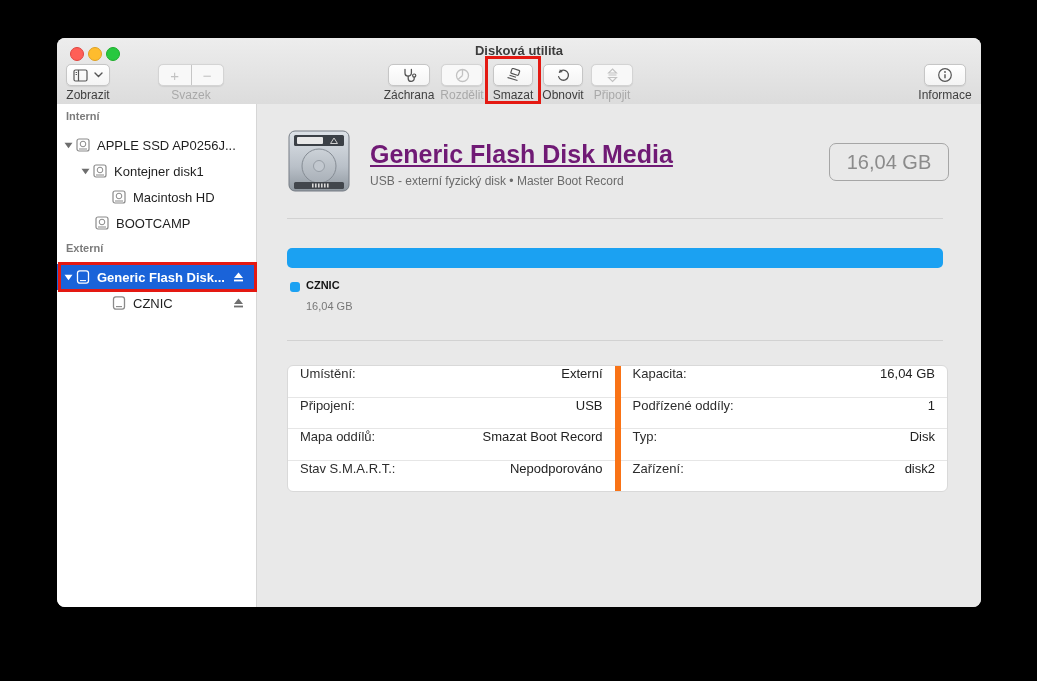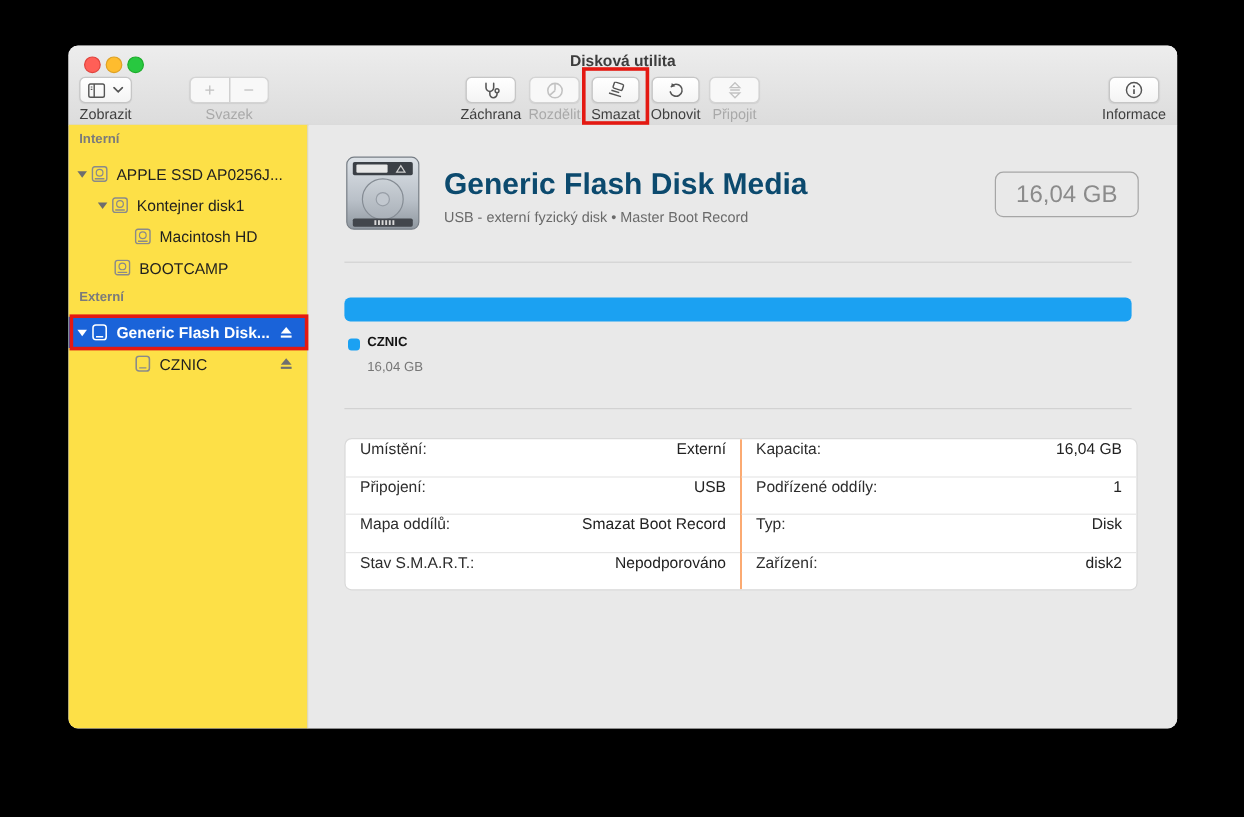--- a/index.html
+++ b/index.html
@@ -43,36 +43,36 @@
   .tlabel.disabled{color:#a9a9a9;}
   .seg-divider{width:1px;height:20px;background:#c6c6c6;}
   .seg-half{width:32px;text-align:center;font-size:15px;color:#c2c2c2;}
 
   
   .hl{position:absolute;border:3px solid #e41912;z-index:9;pointer-events:none;box-sizing:border-box;}
 
   
   .sidebar{
     position:absolute;top:66px;left:0;width:200px;bottom:0;
-    background:#fde047;border-right:1px solid #d6d6d6;box-sizing:border-box;
+    background:#ffffff;border-right:1px solid #d6d6d6;box-sizing:border-box;
   }
   .section-label{position:absolute;left:9px;font-size:11px;font-weight:700;color:#7b7b7b;}
   .srow{
     position:absolute;left:0;right:0;height:26px;
     display:flex;align-items:center;font-size:13px;color:#1f1f1f;box-sizing:border-box;
   }
   .srow.selected{background:#1a63d9;color:#fff;font-weight:700;}
   .srow .tri{width:14px;display:flex;justify-content:center;flex:none;}
   .srow .dicon{width:16px;margin-right:6px;display:flex;justify-content:center;flex:none;}
   .srow .slabel{white-space:nowrap;overflow:hidden;}
   .srow .eject{margin-left:auto;margin-right:12px;display:flex;flex:none;}
 
   
   .content{position:absolute;left:200px;top:66px;right:0;bottom:0;background:#e9e9e9;}
-  .disk-title{position:absolute;left:113px;top:36px;font-size:25px;font-weight:700;color:#0c4a6e;}
+  .disk-title{position:absolute;left:113px;top:36px;font-size:25px;font-weight:700;color:#701a75;text-decoration:underline;}
   .disk-subtitle{position:absolute;left:113px;top:70px;font-size:12px;color:#6a6a6a;}
   .badge{
     position:absolute;left:572px;top:39px;width:120px;height:38px;box-sizing:border-box;
     border:1px solid #a6a6a6;border-radius:7px;color:#8b8b8b;font-size:20px;
     display:flex;align-items:center;justify-content:center;
   }
   .divider{position:absolute;left:30px;width:656px;height:1px;background:#d2d2d2;}
   .cap-bar{
     position:absolute;left:30px;top:144px;width:656px;height:20px;
     border-radius:5px;background:var(--bar-blue,#1ba1f2);
@@ -82,21 +82,21 @@
     background:var(--bar-blue,#1ba1f2);
   }
   .legend-name{position:absolute;left:49px;top:175px;font-size:11px;font-weight:700;color:#141414;}
   .legend-size{position:absolute;left:49px;top:196px;font-size:11px;color:#777;}
 
   .details{
     position:absolute;left:30px;top:261px;width:661px;height:127px;box-sizing:border-box;
     background:#fff;border:1px solid #d9d9d9;border-radius:6px;display:flex;overflow:hidden;
   }
   .dcol{flex:1;display:flex;flex-direction:column;}
-  .dcol + .dcol{border-left:1px solid #f97316;}
+  .dcol + .dcol{border-left:6px solid #f97316;}
   .drow{
     flex:1;display:flex;justify-content:space-between;align-items:flex-start;
     padding:0 12px;font-size:13px;color:#2d2d2d;
   }
   .drow + .drow{border-top:1px solid #e6e6e6;}
   .drow .dval{color:#222;}
 </style>
 </head>
 <body>
 

